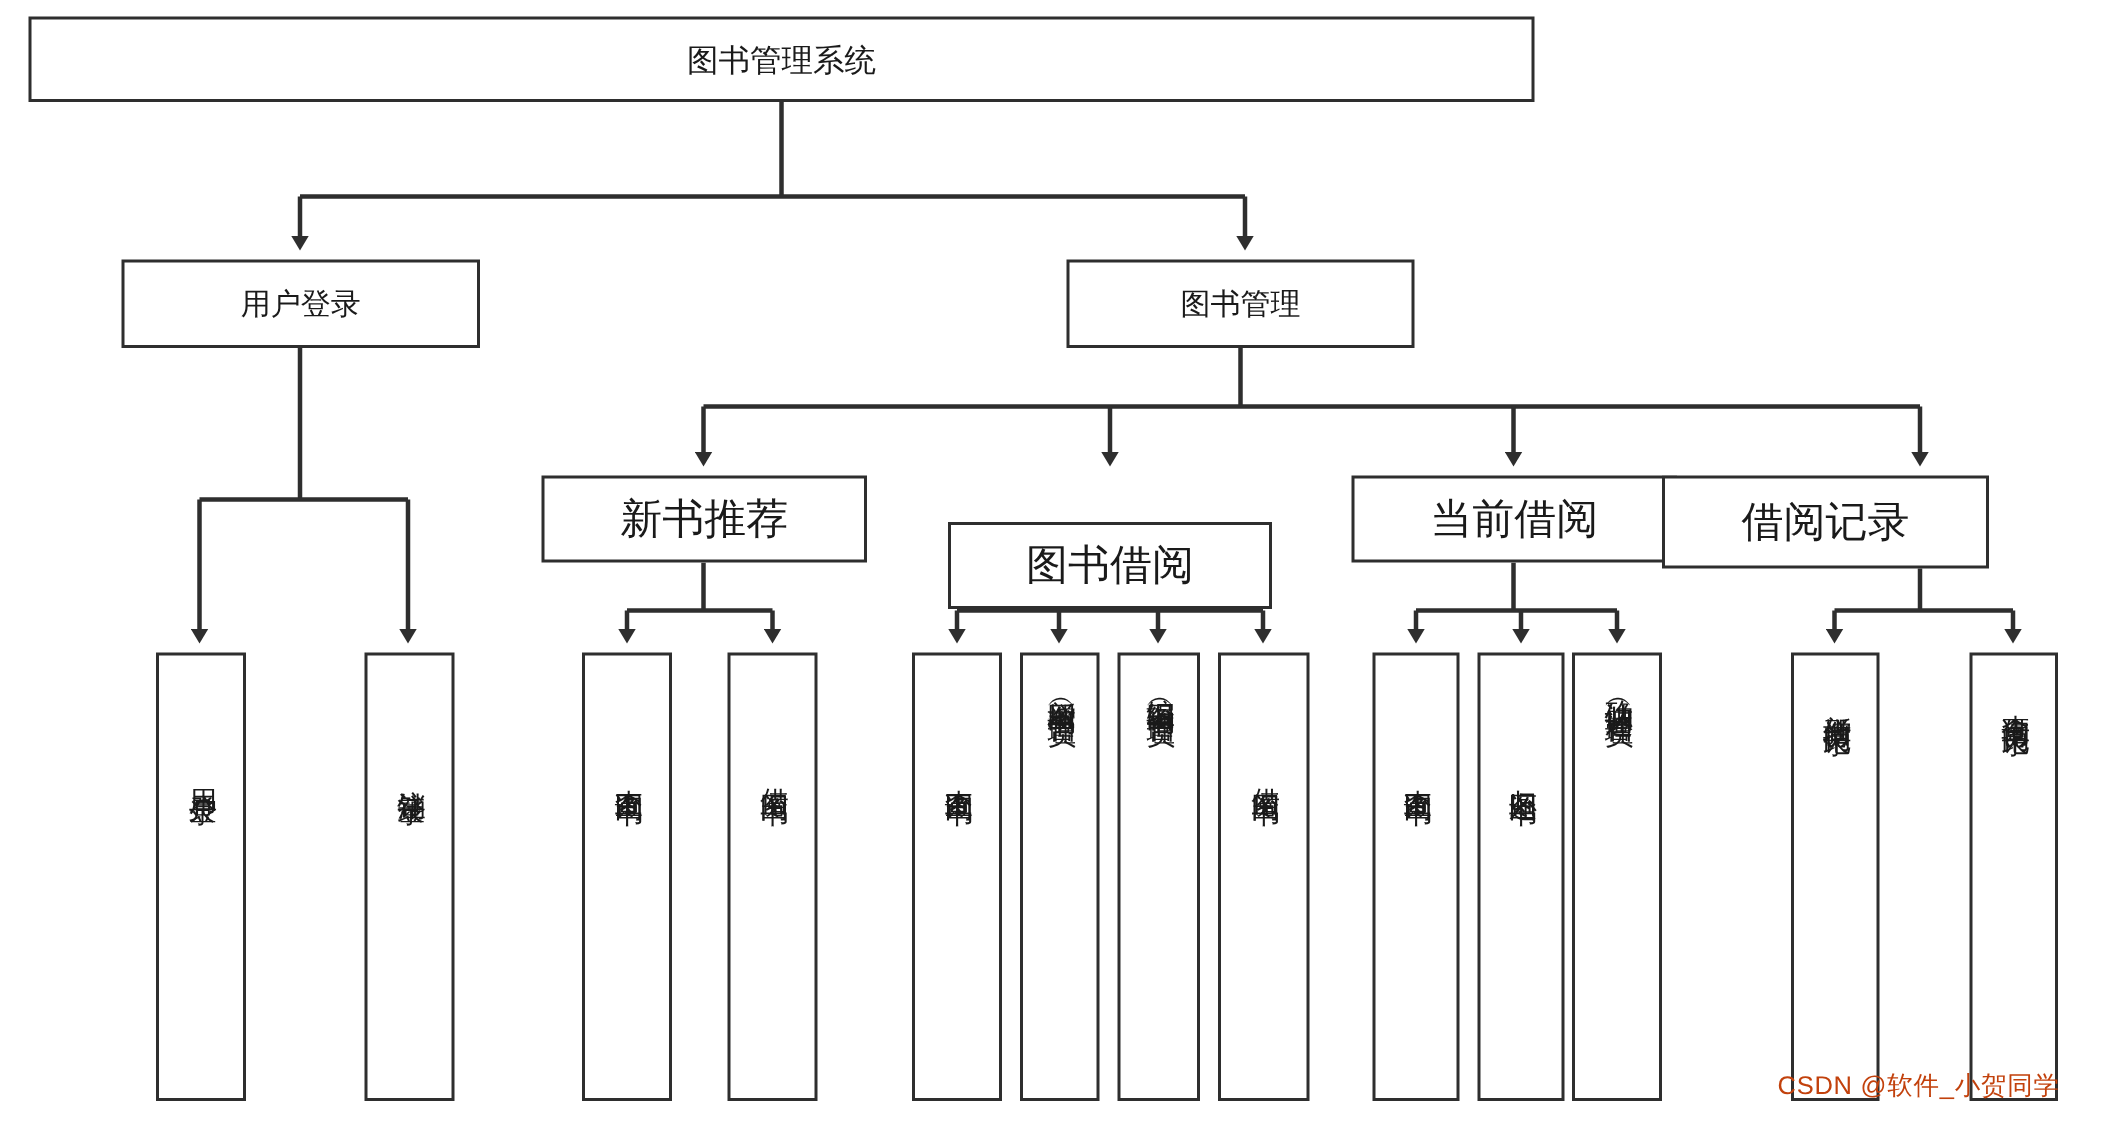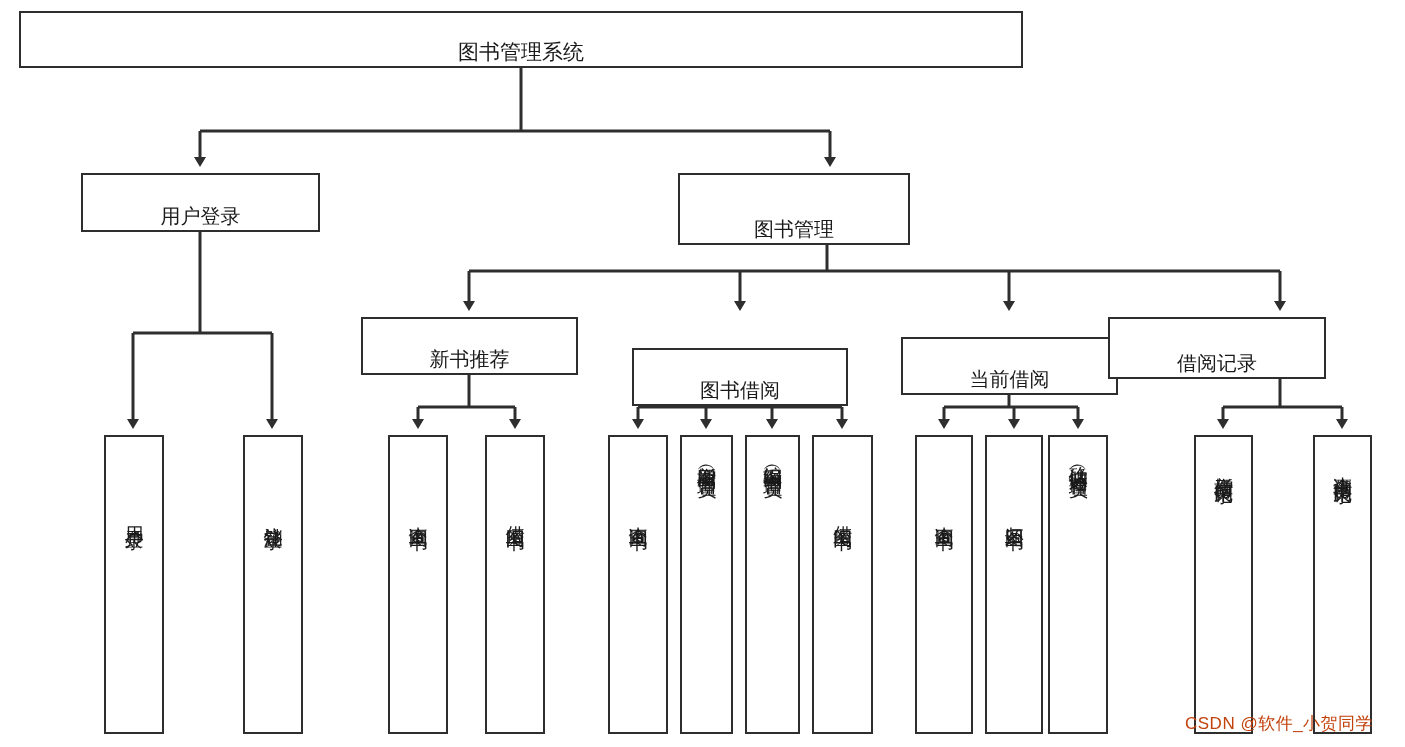--- a/index.html
+++ b/index.html
@@ -24,32 +24,32 @@
     width: 1405px;
     height: 747px;
     pointer-events: none;
   }
   .node {
     position: absolute;
     box-sizing: border-box;
     border: 2px solid #2e2e2e;
     background: #ffffff;
     display: flex;
-    align-items: flex-end;
+    align-items: center;
     justify-content: center;
     color: #1a1a1a;
   }
   .node.root {
     font-size: 21px;
   }
   .node.lvl1 {
     font-size: 20px;
   }
   .node.lvl2 {
-    font-size: 20px;
+    font-size: 28px;
   }
   .node.leaf {
     font-size: 19px;
     align-items: flex-start;
     justify-content: center;
     padding-top: 14px;
   }
   .vtext {
     writing-mode: vertical-rl;
     text-orientation: upright;
@@ -128,33 +128,33 @@
   </svg>
 
   <div class="node root" style="left:19px;top:11px;width:1004px;height:57px;">
     <span>图书管理系统</span>
   </div>
 
   <div class="node lvl1" style="left:81px;top:173px;width:239px;height:59px;">
     <span>用户登录</span>
   </div>
 
-  <div class="node lvl1" style="left:678px;top:173px;width:232px;height:72px;">
+  <div class="node lvl1" style="left:711px;top:173px;width:232px;height:59px;">
     <span>图书管理</span>
   </div>
 
   <div class="node lvl2" style="left:361px;top:317px;width:217px;height:58px;">
     <span>新书推荐</span>
   </div>
 
   <div class="node lvl2" style="left:632px;top:317px;width:216px;height:58px;margin-top:31px;">
     <span>图书借阅</span>
   </div>
 
-  <div class="node lvl2" style="left:901px;top:317px;width:217px;height:58px;margin-top:20px;">
+  <div class="node lvl2" style="left:901px;top:317px;width:217px;height:58px;">
     <span>当前借阅</span>
   </div>
 
   <div class="node lvl2" style="left:1108px;top:317px;width:218px;height:62px;">
     <span>借阅记录</span>
   </div>
 
   <div class="node leaf short" style="left:104px;top:435px;width:60px;height:299px;">
     <span class="vtext">用户登录</span>
   </div>

